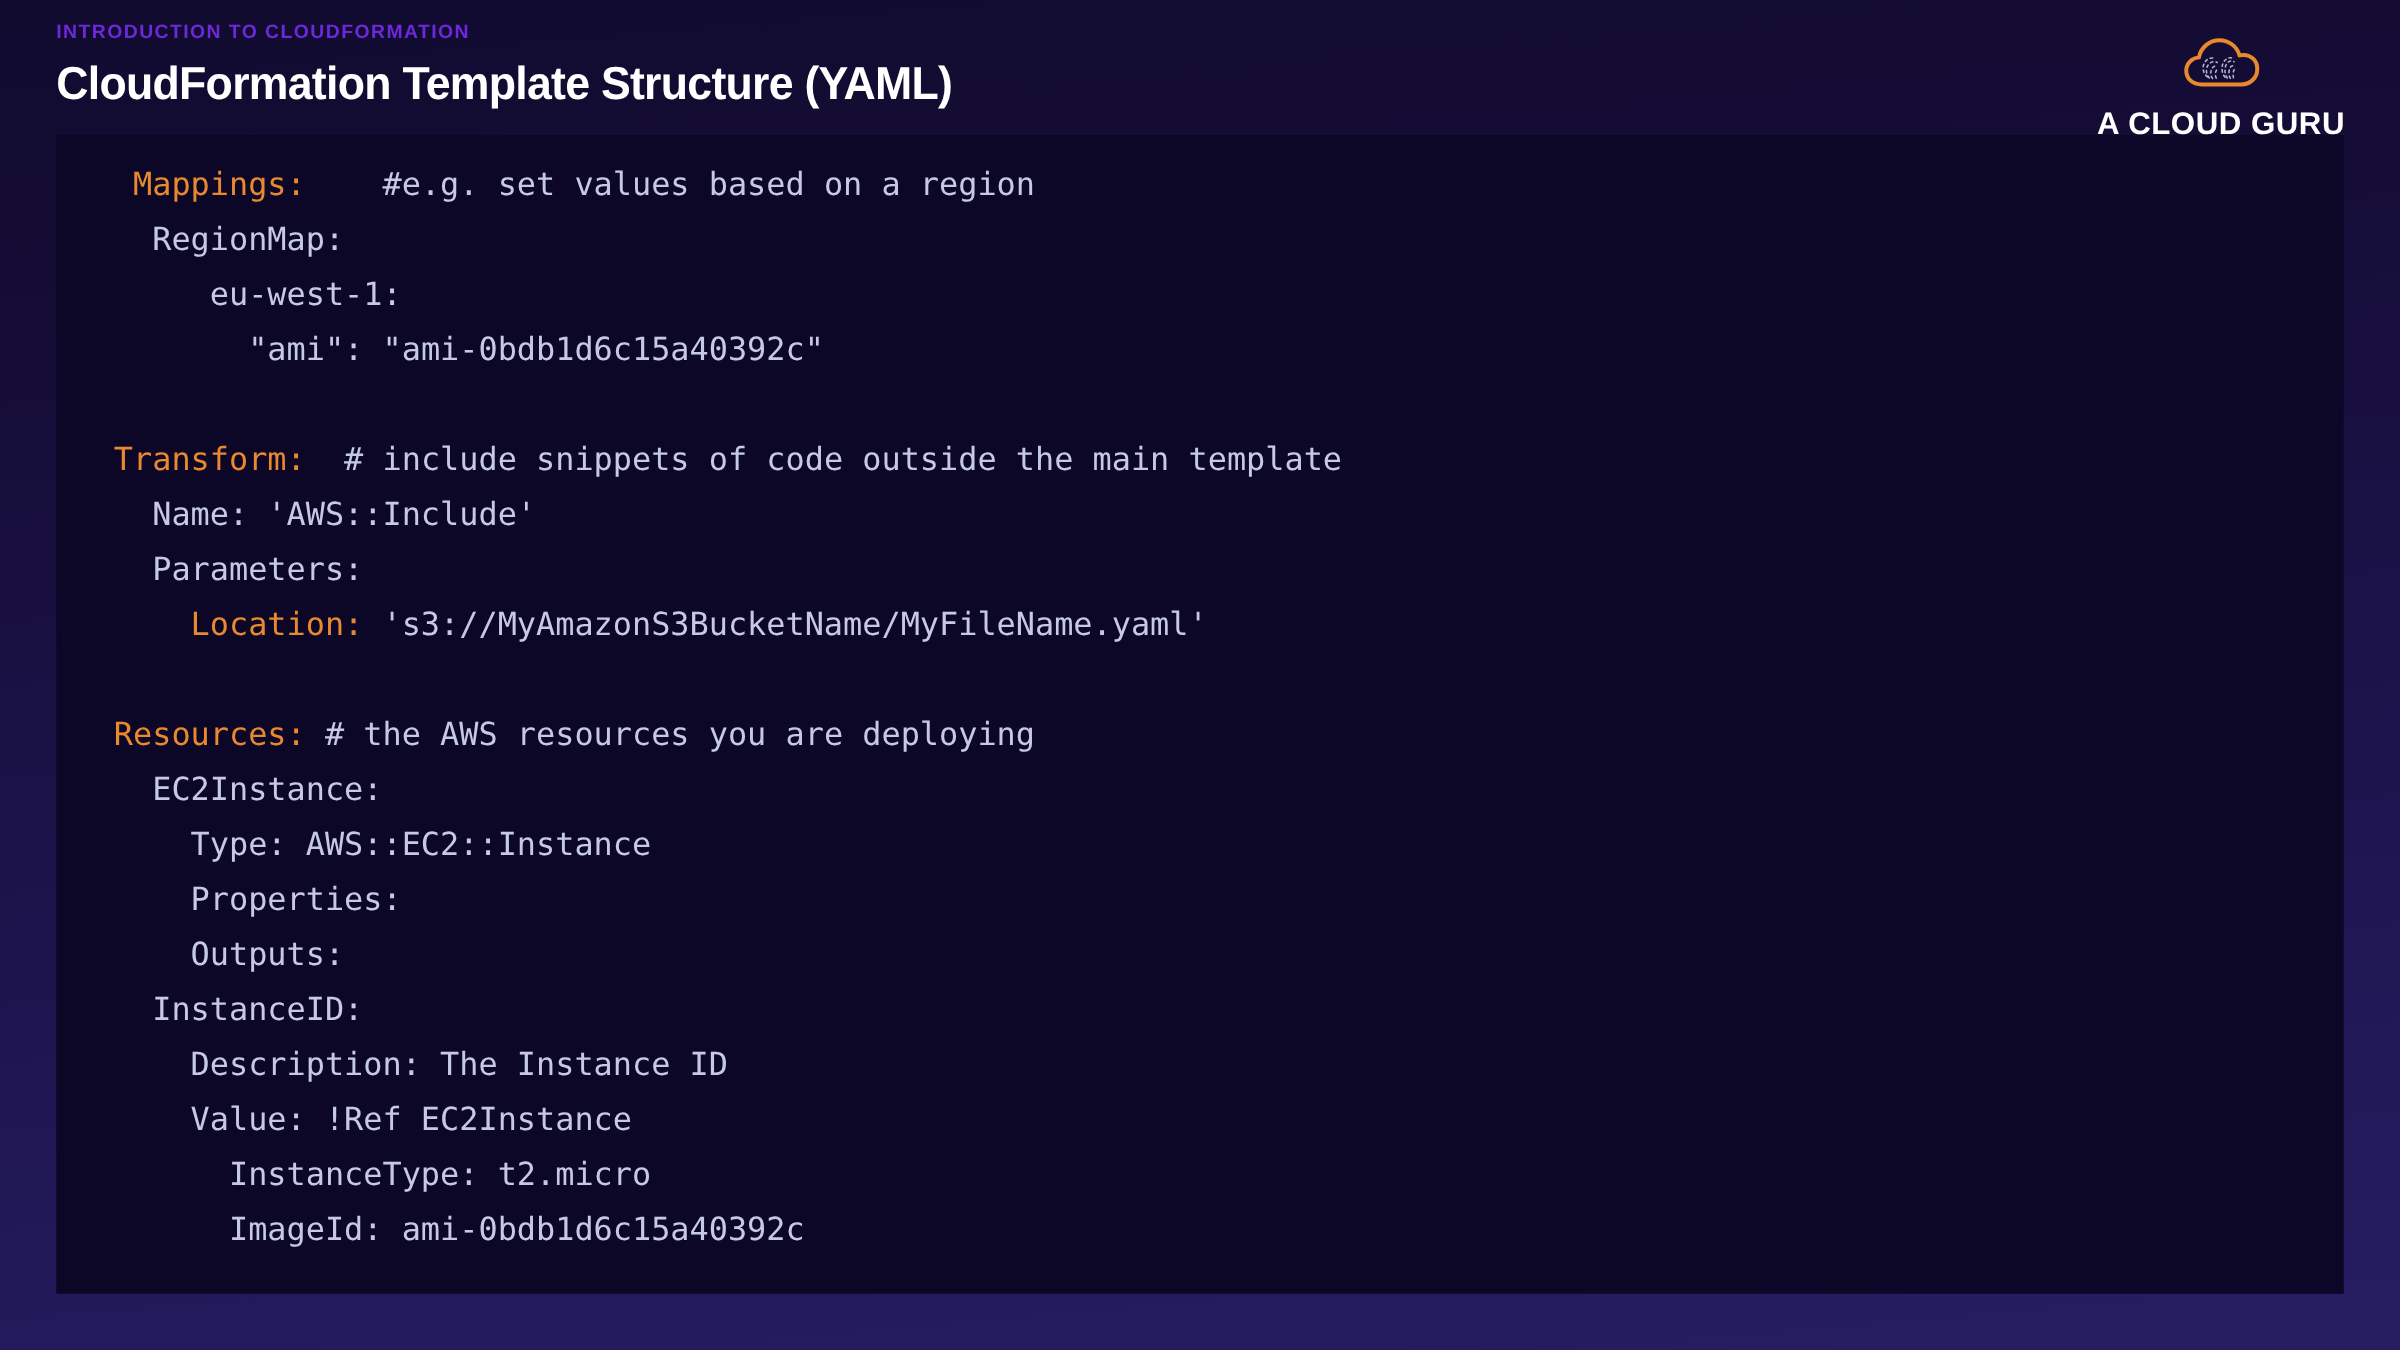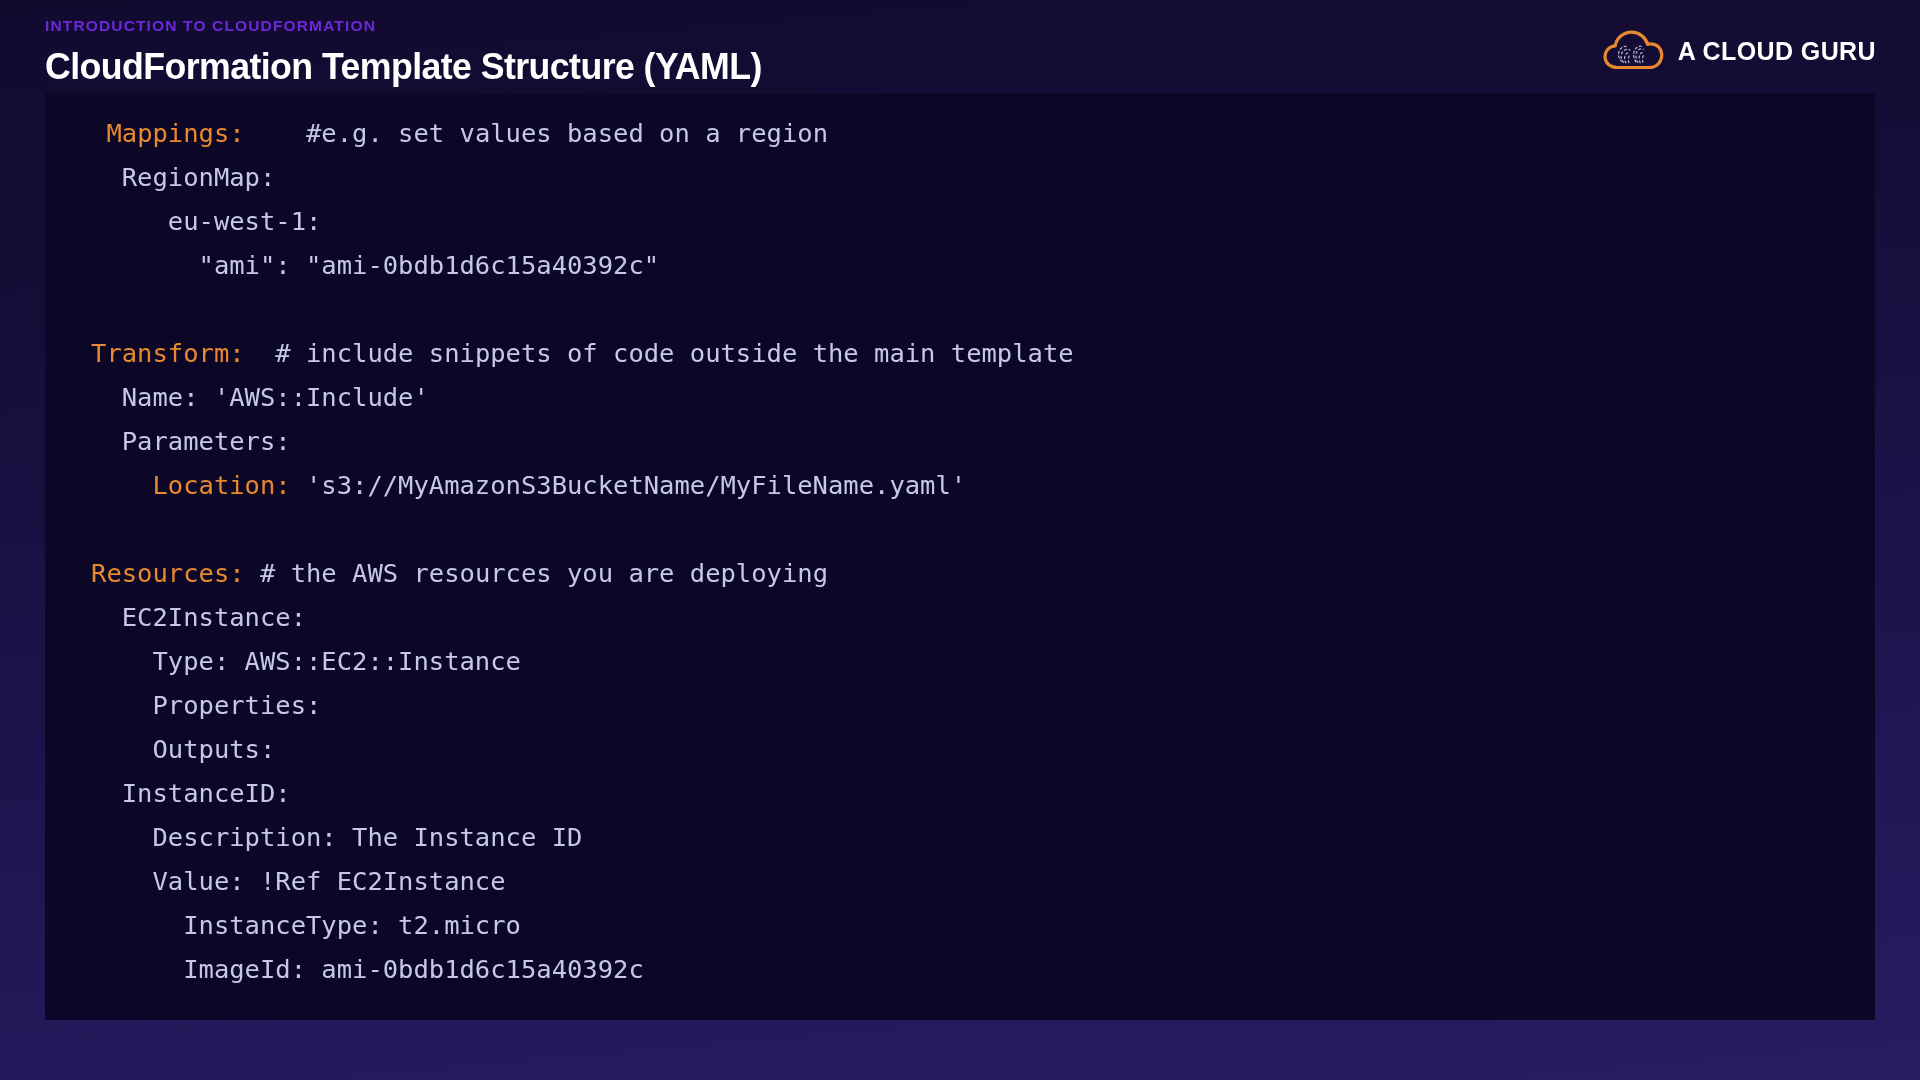--- a/index.html
+++ b/index.html
@@ -54,38 +54,39 @@
   }
 
   
   .brand {
     position: absolute;
     top: 29px;
     right: 44px;
     display: flex;
     align-items: center;
     gap: 14px;
+    flex-direction: column;
   }
 
   .brand-mark { width: 62px; height: 44px; display: block; }
 
   .brand-text {
     color: #ffffff;
     font-size: 25px;
     font-weight: bold;
     letter-spacing: 0.4px;
     line-height: 1;
     white-space: nowrap;
   }
 
   
   .code-panel {
     position: absolute;
     left: 45px;
-    top: 93px;
+    top: 108px;
     width: 1830px;
     height: 927px;
     background: #0c0726;
     padding: 18px 0 0 0;
     overflow: hidden;
   }
 
   .code-lines {
     font-family: "DejaVu Sans Mono", "Liberation Mono", monospace;
     font-size: 25.5px;

